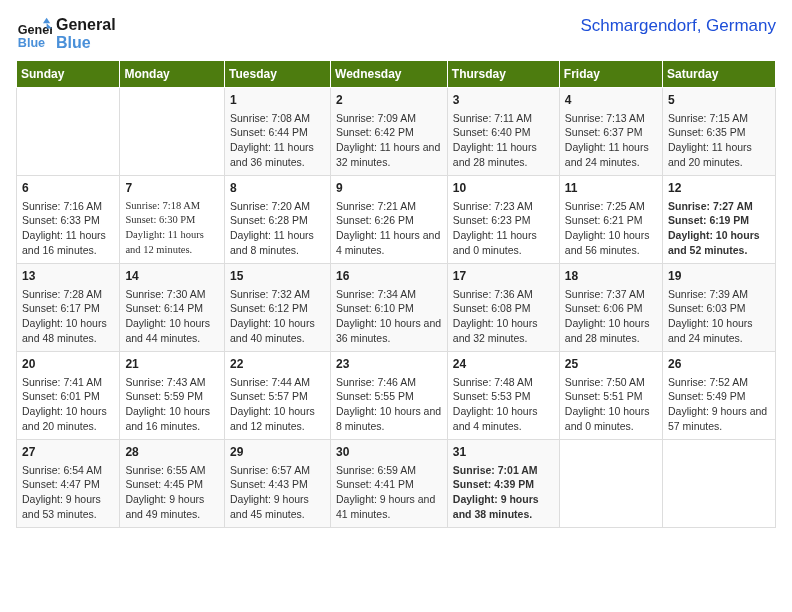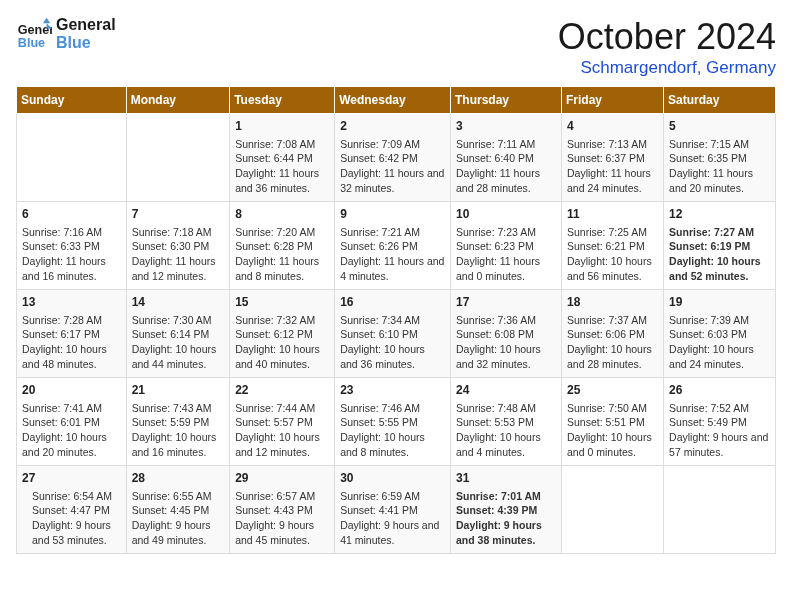--- a/index.html
+++ b/index.html
@@ -36,21 +36,21 @@
     .location {
       font-size: 17px;
       color: #1d4ed8;
     }
     table {
       width: 100%;
       border-collapse: collapse;
       font-size: 11px;
     }
     thead th {
-      background-color: #a16207;
+      background-color: #4d7c0f;
       color: #fff;
       padding: 6px 4px;
       text-align: left;
       font-size: 12px;
       font-weight: bold;
       border: 1px solid #fff;
     }
     tbody tr {
       border-bottom: 1px solid #ddd;
     }
@@ -93,21 +93,20 @@
       <text x="2" y="34" font-size="14" font-weight="bold" fill="#4a90d9">Blue</text>
       <polygon points="30,8 38,8 34,2" fill="#4a90d9"></polygon>
       <polygon points="34,8 40,14 34,14" fill="#4a90d9"></polygon>
     </svg>
     <div style="display:flex;flex-direction:column;line-height:1.1;">
       <span style="font-size:16px;font-weight:bold;color:#1a1a1a;">General</span>
       <span style="font-size:16px;font-weight:bold;color:#4a90d9;">Blue</span>
     </div>
   </div>
   <div class="title-block">
-    <div class="month-title">October 2024</div>
     <div class="location">Schmargendorf, Germany</div>
   </div>
 </div>
 
 <table>
   <thead>
     <tr>
     <th>Sunday</th>
         <th>Monday</th>
         <th>Tuesday</th>
@@ -154,21 +153,21 @@
       </tr>
       <tr>
         <td>
           <span class="day-num">6</span>
           <div class="cell-content" style="white-space: pre-line;">Sunrise: 7:16 AM
 Sunset: 6:33 PM
 Daylight: 11 hours and 16 minutes.</div>
         </td>
         <td>
           <span class="day-num">7</span>
-          <div class="cell-content" style="white-space: pre-line;">Sunrise: 7:18 AM
+          <div class="cell-content" style="white-space: pre-line; font-family: Liberation Serif, serif;">Sunrise: 7:18 AM
 Sunset: 6:30 PM
 Daylight: 11 hours and 12 minutes.</div>
         </td>
         <td>
           <span class="day-num">8</span>
           <div class="cell-content" style="white-space: pre-line;">Sunrise: 7:20 AM
 Sunset: 6:28 PM
 Daylight: 11 hours and 8 minutes.</div>
         </td>
         <td>
@@ -280,21 +279,21 @@
         <td>
           <span class="day-num">26</span>
           <div class="cell-content" style="white-space: pre-line;">Sunrise: 7:52 AM
 Sunset: 5:49 PM
 Daylight: 9 hours and 57 minutes.</div>
         </td>
       </tr>
       <tr>
         <td>
           <span class="day-num">27</span>
-          <div class="cell-content" style="white-space: pre-line; margin-left: 10px;">Sunrise: 6:54 AM
+          <div class="cell-content" style="white-space: pre-line;">Sunrise: 6:54 AM
 Sunset: 4:47 PM
 Daylight: 9 hours and 53 minutes.</div>
         </td>
         <td>
           <span class="day-num">28</span>
           <div class="cell-content" style="white-space: pre-line;">Sunrise: 6:55 AM
 Sunset: 4:45 PM
 Daylight: 9 hours and 49 minutes.</div>
         </td>
         <td>

